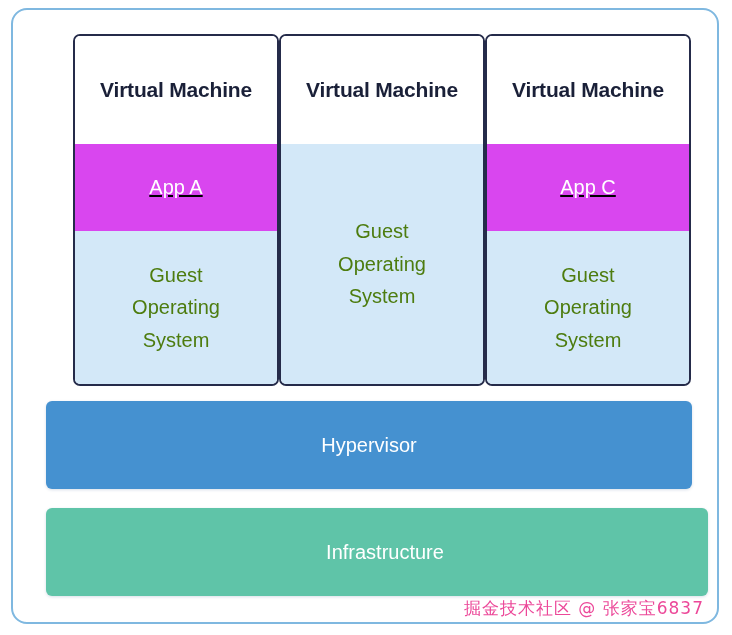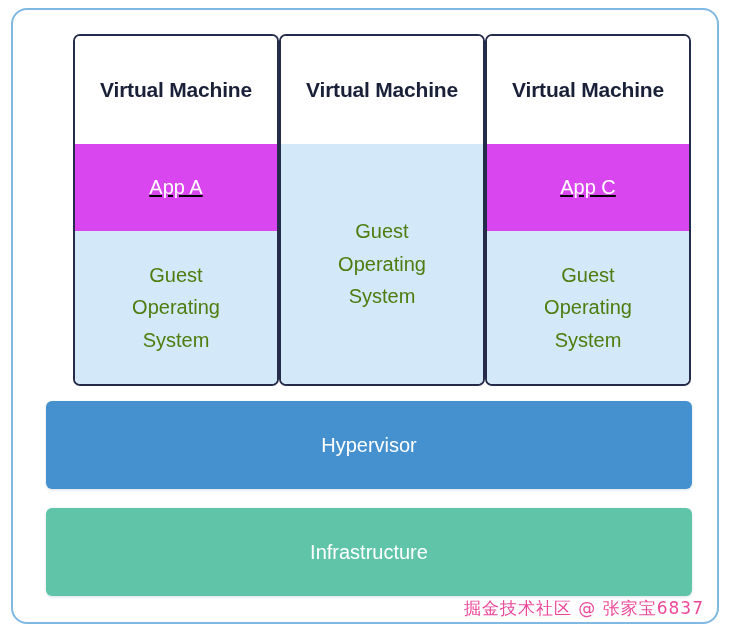--- a/index.html
+++ b/index.html
@@ -120,20 +120,21 @@
 
   #hypervisor-bar {
     top: 401px;
     height: 88px;
     background: #4591d0;
   }
   #infrastructure-bar {
     top: 508px;
     height: 88px;
     background: #5fc4a8;
+    padding-left: 16px;
   }
 
   
   #watermark {
     position: absolute;
     right: 28px;
     top: 597px;
     font-size: 17px;
     color: #ec4899;
     letter-spacing: 1px;

